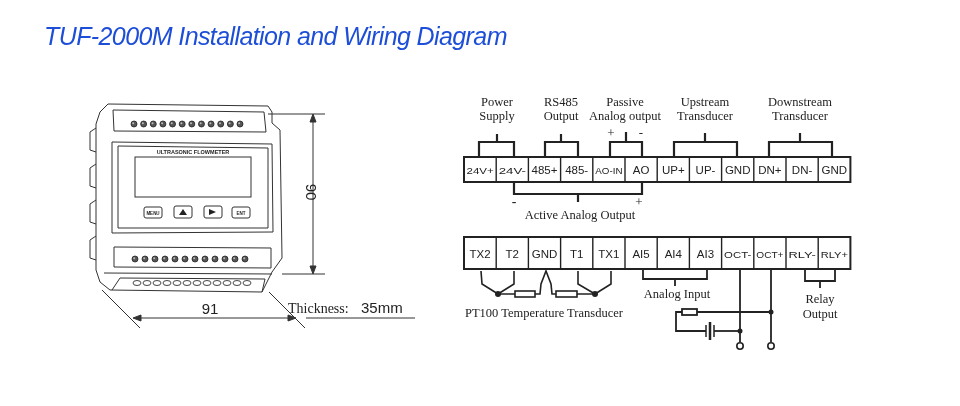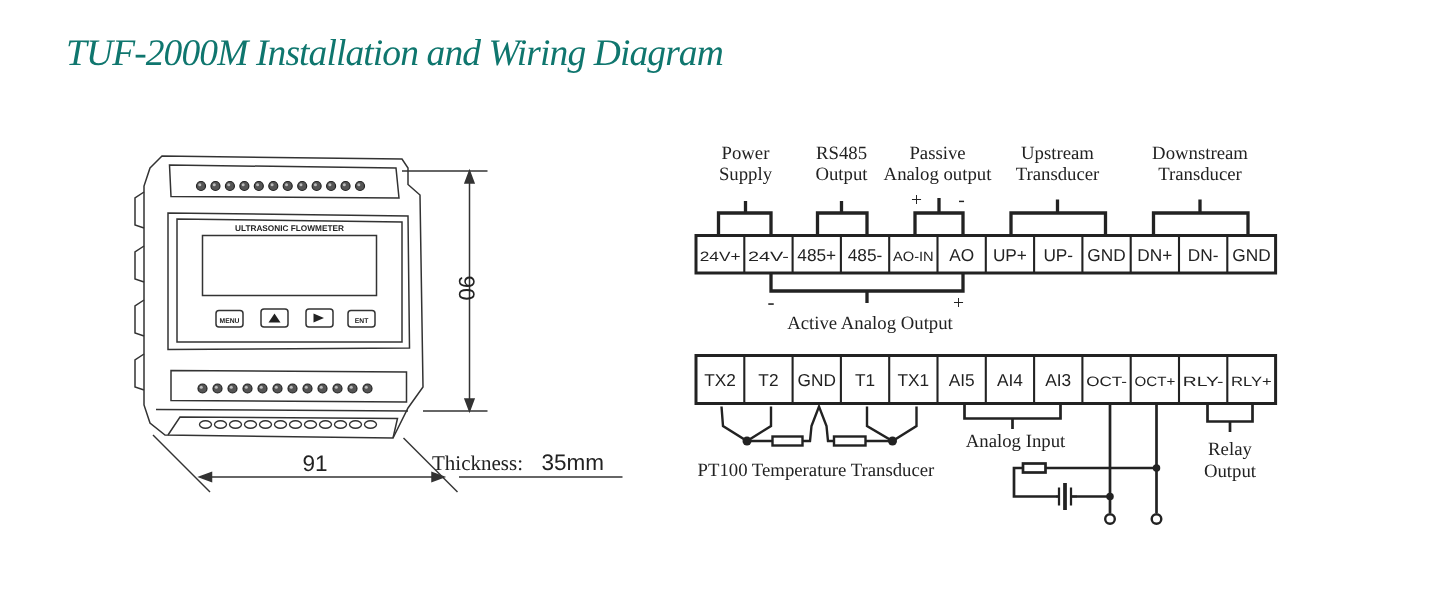--- a/index.html
+++ b/index.html
@@ -1,17 +1,17 @@
 <!DOCTYPE html>
 <html><head>
 <meta charset="utf-8">
 <style>
   html, body { margin: 0; padding: 0; background: #ffffff; }
   body { width: 960px; height: 406px; position: relative; overflow: hidden; font-family: "Liberation Serif", serif; color: #1a1a1a; }
-  .title { position: absolute; left: 44px; top: 22px; font-family: Liberation Serif, serif; font-style: italic; font-size: 25px; letter-spacing: -0.6px; color: #0f766e; white-space: nowrap; }
+  .title { position: absolute; left: 44px; top: 22px; font-family: Liberation Sans, sans-serif; font-style: italic; font-size: 25px; letter-spacing: -0.6px; color: #1d4ed8; white-space: nowrap; }
   svg { position: absolute; left: 0; top: 0; }
 </style>
 </head>
 <body>
 
 <div class="title">TUF-2000M Installation and Wiring Diagram</div>
 
 <svg width="960" height="406" viewBox="0 0 960 406">
 
   <g fill="none" stroke="#333" stroke-width="1">

